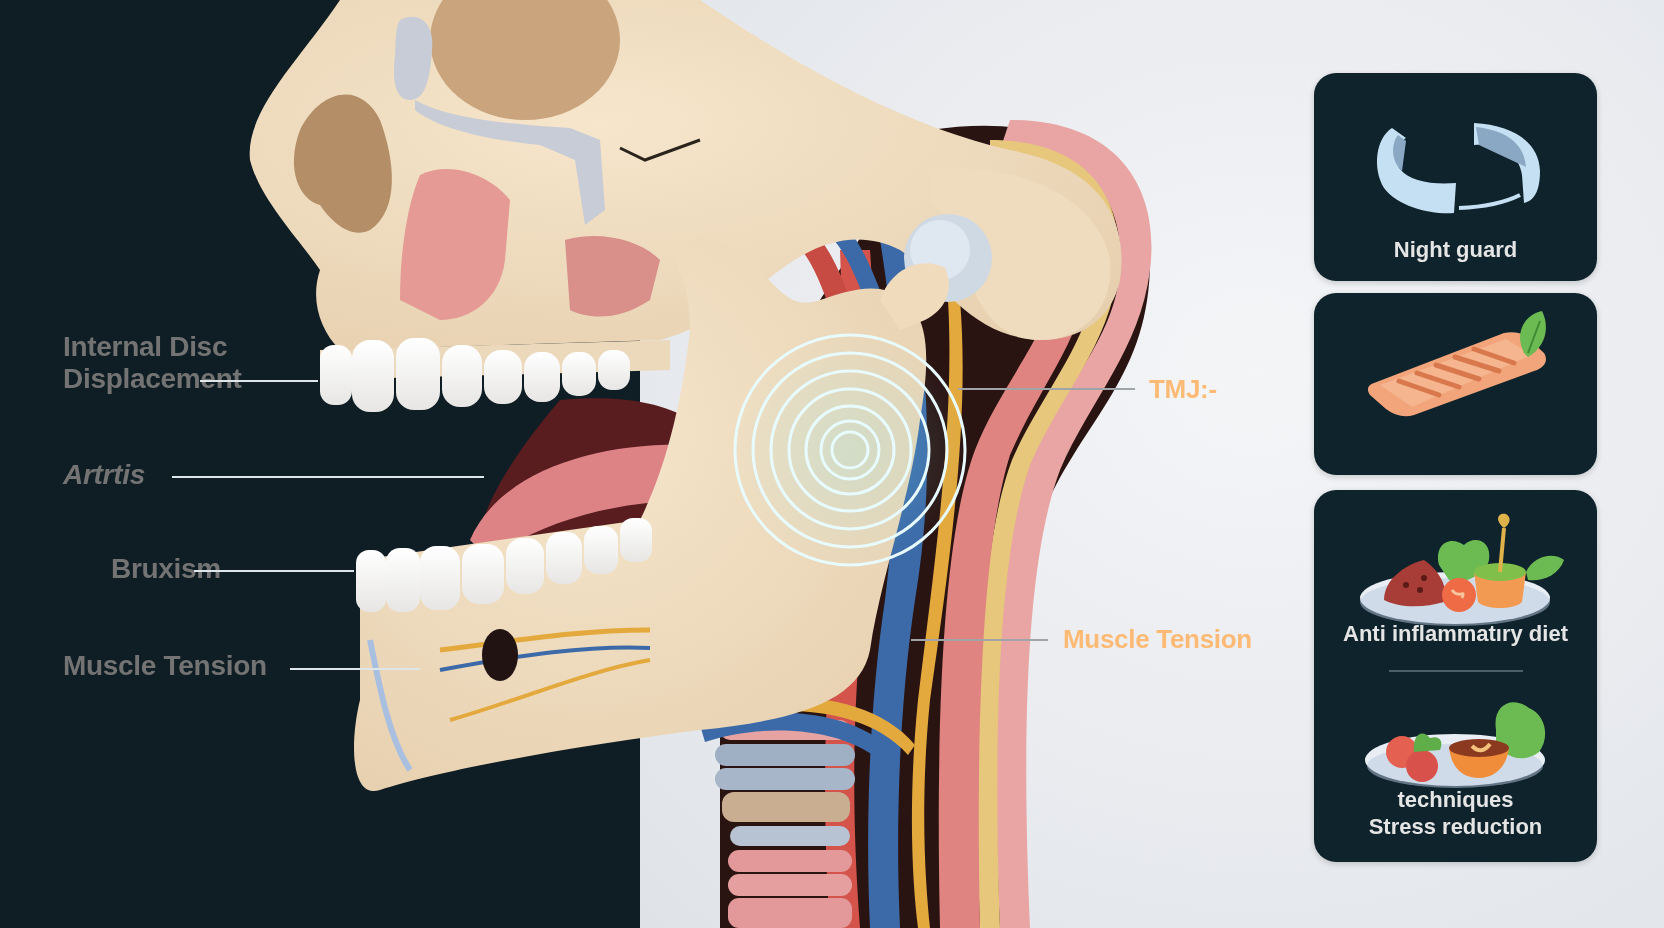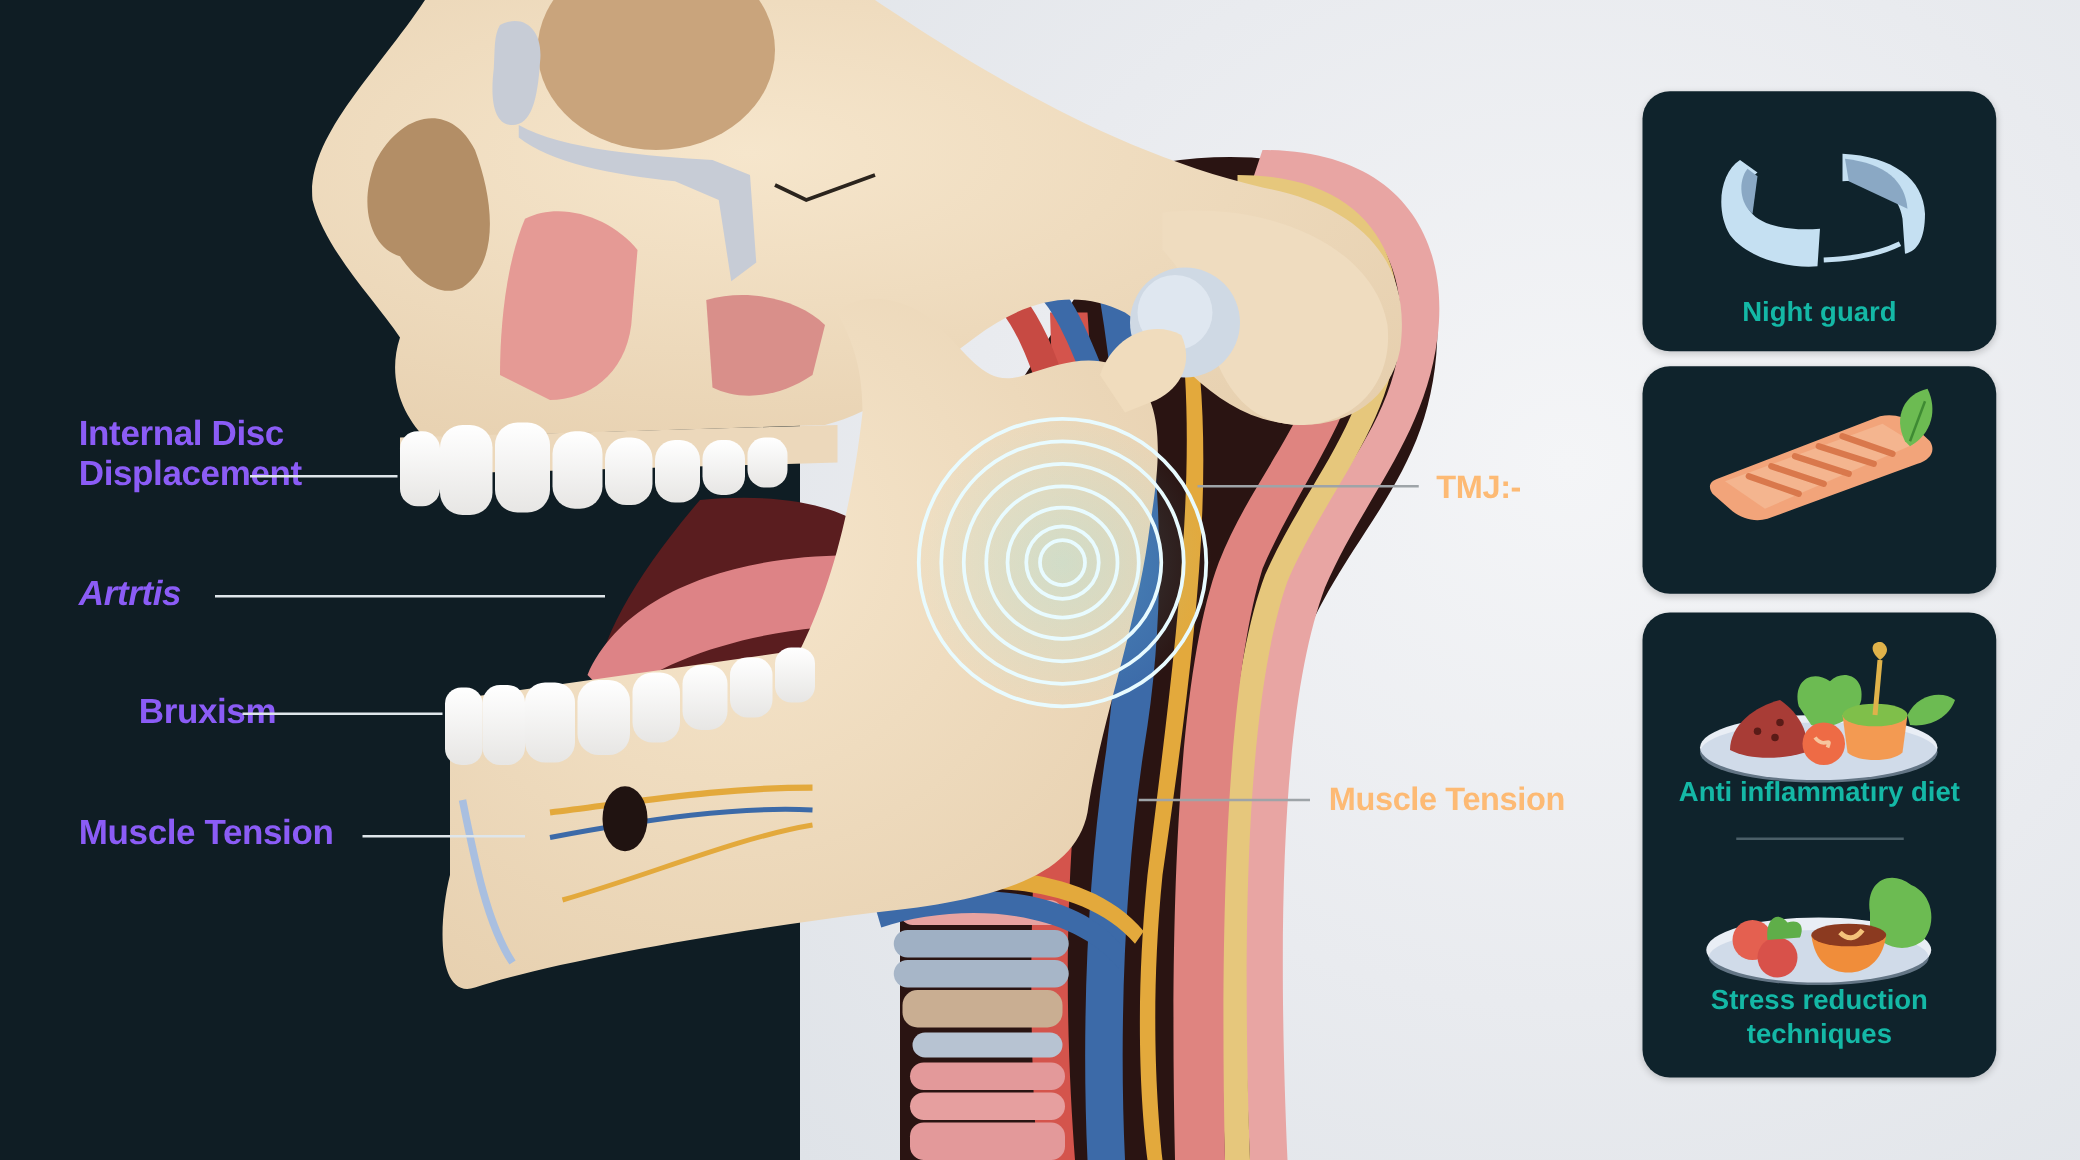--- a/index.html
+++ b/index.html
@@ -11,33 +11,33 @@
   .stage { position: absolute; inset: 0; }
   .bg-light {
     position: absolute; left: 640px; top: 0; width: 1024px; height: 928px;
     background: radial-gradient(ellipse at 60% 40%, #f4f5f7 0%, #e9ebef 55%, #dfe3e8 100%);
   }
   svg.illus { position: absolute; left: 0; top: 0; }
   .label {
     position: absolute; font-weight: 700; font-size: 28px; line-height: 32px;
     letter-spacing: -0.3px;
   }
-  .label.dark-bg { color: #8b5cf6; }
+  .label.dark-bg { color: #737373; }
   .label.light-bg { color: #fdba74; font-size: 26px; }
   .leader { position: absolute; height: 2px; }
   .leader.white { background: #dfe6ea; }
   .leader.grey { background: #9ea4a8; }
   .card {
     position: absolute; left: 1314px; width: 283px;
     background: #0f232c; border-radius: 22px;
     box-shadow: 0 2px 6px rgba(0,0,0,0.18);
   }
   .card-title {
     position: absolute; left: 0; right: 0; text-align: center;
-    color: #14b8a6; font-weight: 700; font-size: 22px; line-height: 27px;
+    color: #e5e5e5; font-weight: 700; font-size: 22px; line-height: 27px;
   }
   .card svg { position: absolute; }
   .divider { position: absolute; left: 75px; width: 134px; height: 2px; background: #4b5f68; }
 </style>
 </head>
 <body>
 
 <div class="stage">
   <div class="bg-light"></div>
 
@@ -234,17 +234,17 @@
       <ellipse cx="141" cy="86" rx="88" ry="22" fill="#b8c8de" opacity="0.5"></ellipse>
       <circle cx="88" cy="72" r="16" fill="#e46050"></circle>
       <circle cx="108" cy="86" r="16" fill="#d8514a"></circle>
       <path d="M100 72 C98 55 108 48 116 58 C125 55 130 60 126 70 Z" fill="#5fae49"></path>
       <path d="M182 50 C178 25 198 15 215 28 C232 35 236 58 225 72 C210 84 190 78 182 62 Z" fill="#6cbb52"></path>
       <path d="M135 68 L195 68 C192 90 178 98 165 98 C150 98 138 90 135 68 Z" fill="#f08d3a"></path>
       <ellipse cx="165" cy="68" rx="30" ry="9" fill="#8b3a20"></ellipse>
       <path d="M158 66 C164 72 170 72 176 64" stroke="#f4c27a" stroke-width="4" fill="none"></path>
     </svg>
     <div class="card-title" style="top:296px;">
+      <div>techniques</div>
       <div>Stress reduction</div>
-      <div>techniques</div>
     </div>
   </div>
 </div>
 
 </body></html>

